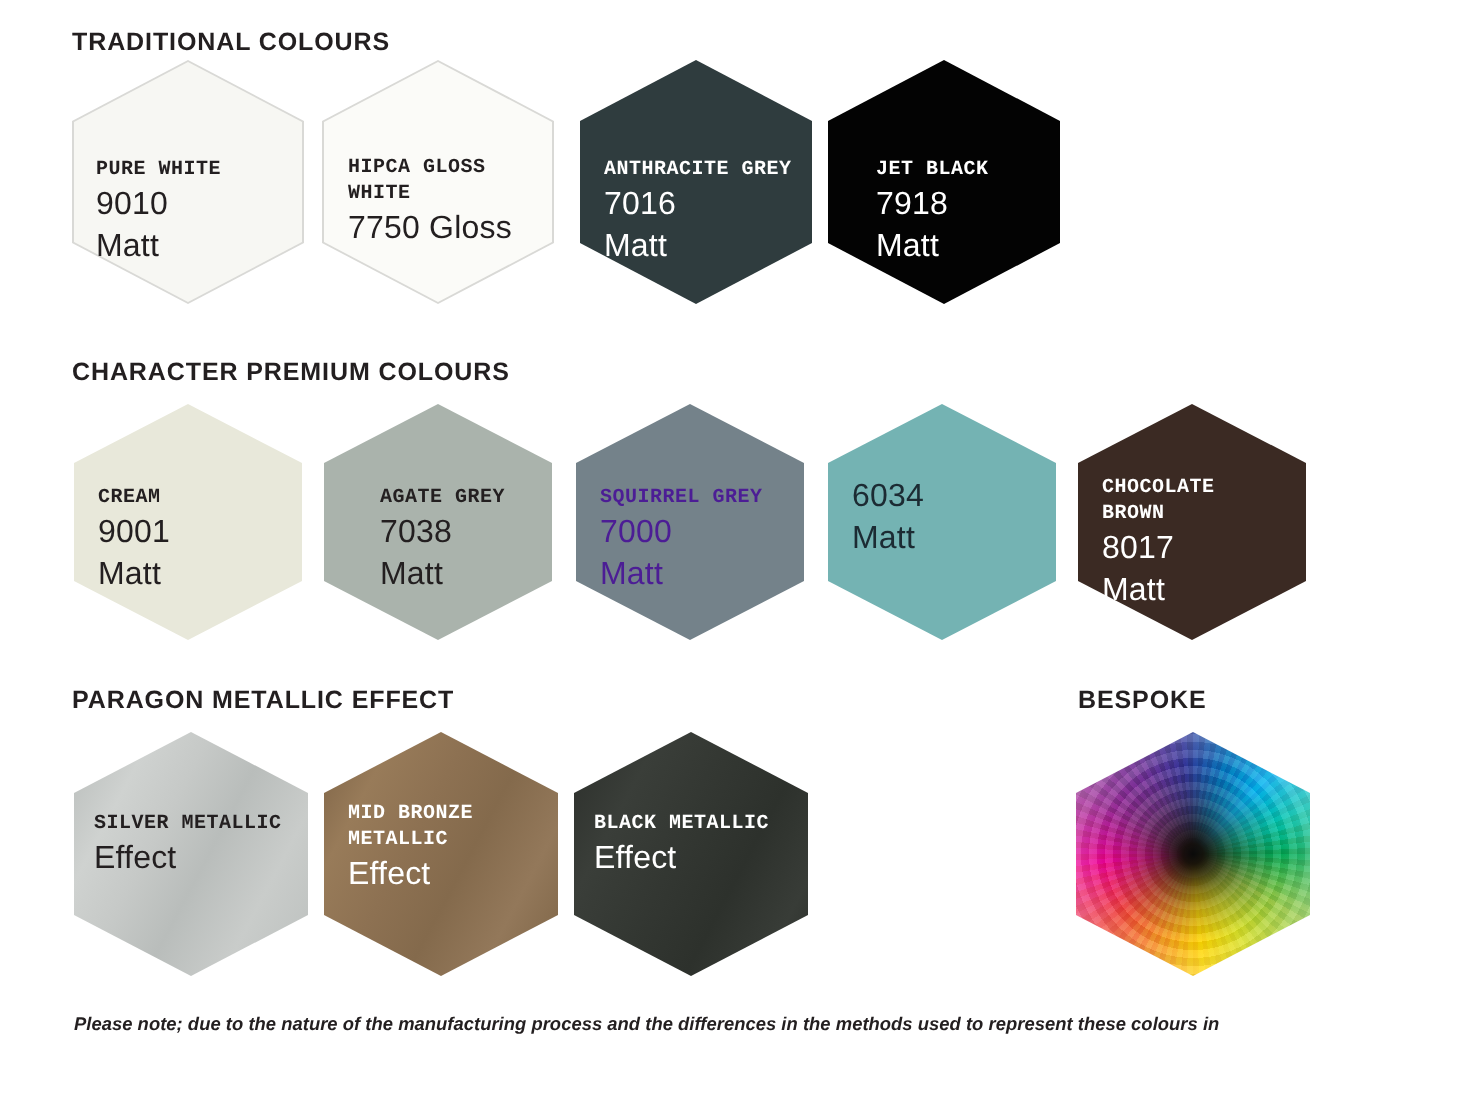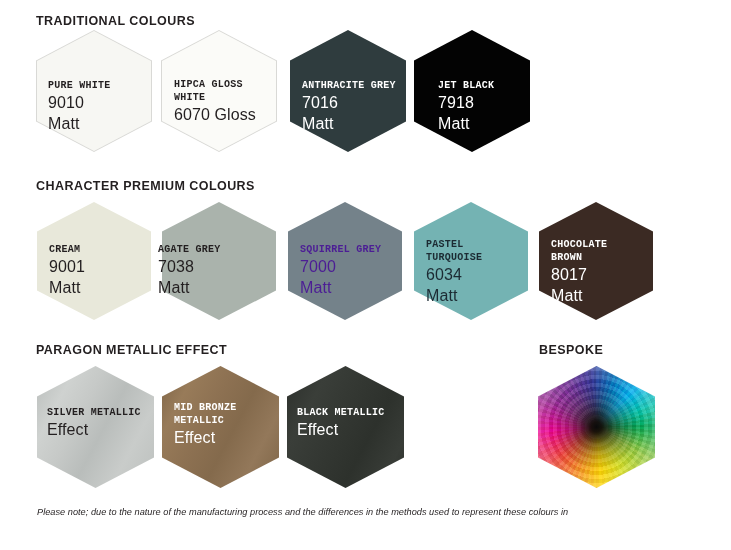--- a/index.html
+++ b/index.html
@@ -96,21 +96,21 @@
     position: absolute; inset: 0;
     background: repeating-radial-gradient(circle at 50% 50%,
       rgba(255,255,255,0.10) 0px 4px,
       rgba(0,0,0,0.06) 4px 8px);
   }
 
   .footnote {
     position: absolute;
     font-size: 9.2px;
     font-style: italic;
-    font-weight: normal;
+    font-weight: bold;
     line-height: 1.62;
     color: #231f20;
     letter-spacing: 0.02px;
   }
   .footnote div { white-space: nowrap; }
 </style>
 </head>
 <body>
 
 <div id="page">
@@ -124,21 +124,21 @@
     <span class="swatch-name">PURE WHITE</span>
     <span class="swatch-code">9010</span>
     <span class="swatch-finish">Matt</span>
   </div>
 
   <div class="hex-outline" style="left:161px; top:30px; width:116px; height:122px;">
     <div class="hex-inner" style="background:#fbfbf8;"></div>
   </div>
   <div class="swatch-label" style="left:174px; top:78px; color:#231f20;">
     <span class="swatch-name">HIPCA GLOSS<br>WHITE</span>
-    <span class="swatch-code">6070 Gloss</span>
+    <span class="swatch-code">7750 Gloss</span>
   </div>
 
   <div class="hex" style="left:290px; top:30px; width:116px; height:122px; background:#2f3c3e;"></div>
   <div class="swatch-label" style="left:302px; top:79px; color:#ffffff;">
     <span class="swatch-name">ANTHRACITE GREY</span>
     <span class="swatch-code">7016</span>
     <span class="swatch-finish">Matt</span>
   </div>
 
   <div class="hex" style="left:414px; top:30px; width:116px; height:122px; background:#030303;"></div>
@@ -151,36 +151,35 @@
   <div class="section-title" style="left:36px; top:179px;">CHARACTER PREMIUM COLOURS</div>
 
   <div class="hex" style="left:37px; top:202px; width:114px; height:118px; background:#e8e8da;"></div>
   <div class="swatch-label" style="left:49px; top:243px; color:#231f20;">
     <span class="swatch-name">CREAM</span>
     <span class="swatch-code">9001</span>
     <span class="swatch-finish">Matt</span>
   </div>
 
   <div class="hex" style="left:162px; top:202px; width:114px; height:118px; background:#aab3ac;"></div>
-  <div class="swatch-label" style="left:158px; top:243px; color:#231f20;">
+  <div class="swatch-label" style="left:190px; top:243px; color:#231f20;">
     <span class="swatch-name">AGATE GREY</span>
     <span class="swatch-code">7038</span>
     <span class="swatch-finish">Matt</span>
   </div>
 
   <div class="hex" style="left:288px; top:202px; width:114px; height:118px; background:#74828a;"></div>
   <div class="swatch-label" style="left:300px; top:243px; color:#4c1d95;">
     <span class="swatch-name">SQUIRREL GREY</span>
     <span class="swatch-code">7000</span>
     <span class="swatch-finish">Matt</span>
   </div>
 
   <div class="hex" style="left:414px; top:202px; width:114px; height:118px; background:#74b3b3;"></div>
   <div class="swatch-label" style="left:426px; top:238px; color:#1c2b33;">
-    <span class="swatch-name">PASTEL<br>TURQUOISE</span>
     <span class="swatch-code">6034</span>
     <span class="swatch-finish">Matt</span>
   </div>
 
   <div class="hex" style="left:539px; top:202px; width:114px; height:118px; background:#3b2a23;"></div>
   <div class="swatch-label" style="left:551px; top:238px; color:#ffffff;">
     <span class="swatch-name">CHOCOLATE<br>BROWN</span>
     <span class="swatch-code">8017</span>
     <span class="swatch-finish">Matt</span>
   </div>

